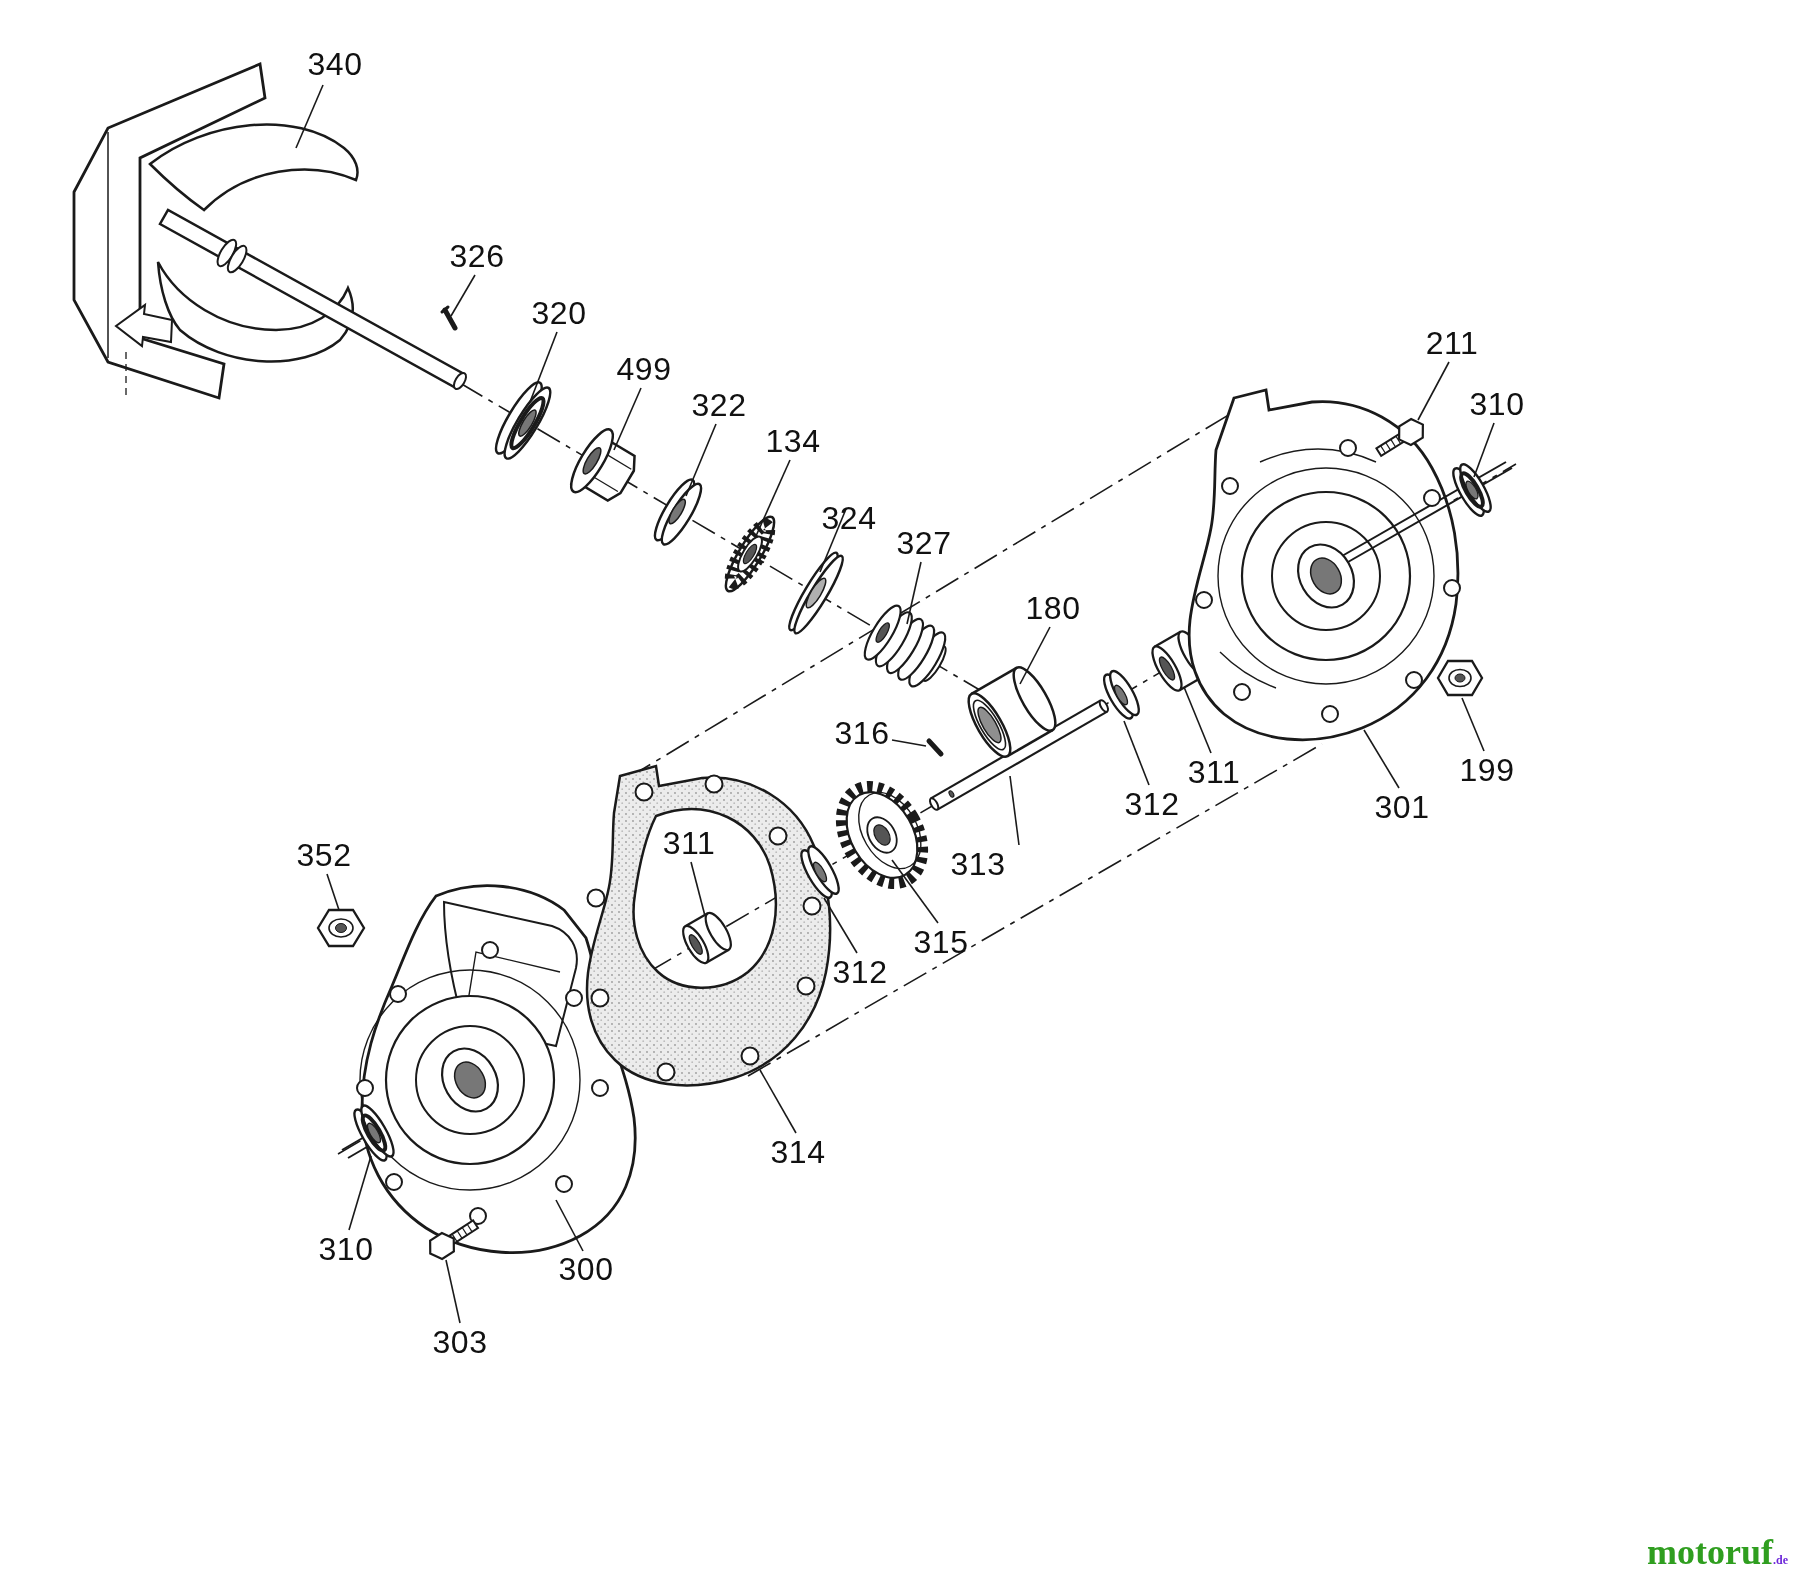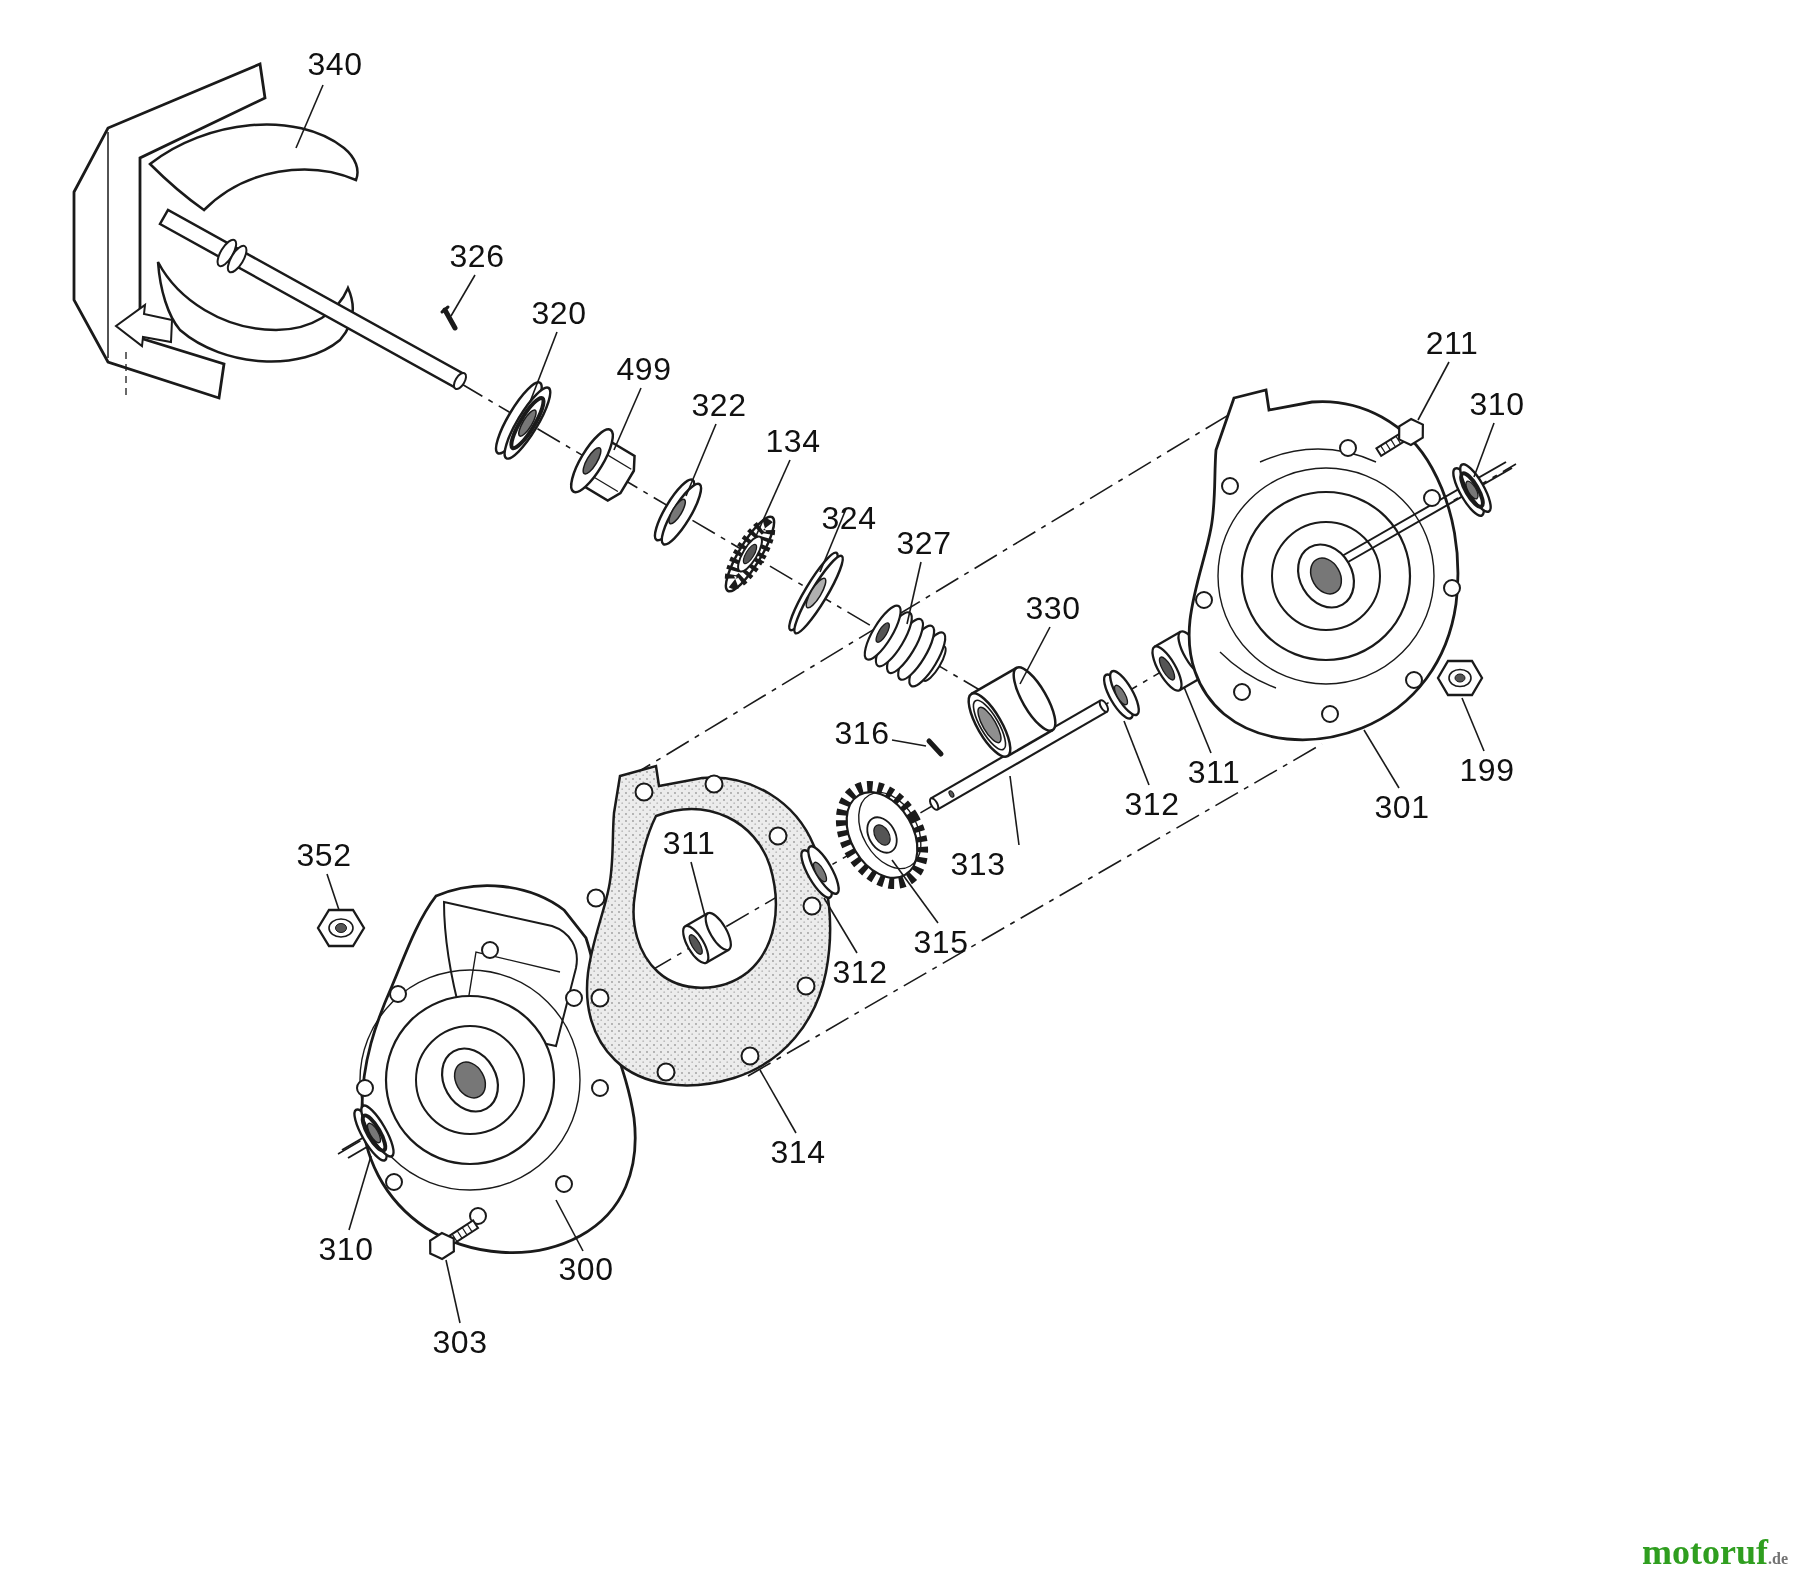--- a/index.html
+++ b/index.html
@@ -4,21 +4,21 @@
 <style>
   html,body{margin:0;padding:0;background:#fff;}
   .stage{position:relative;width:1800px;height:1587px;background:#ffffff;overflow:hidden;
          font-family:"Liberation Sans",sans-serif;margin-left:8px;}
   .stage svg{position:absolute;left:0;top:0;}
   .part-label{position:absolute;transform:translate(-50%,-50%);font-size:32px;color:#111;
               letter-spacing:.5px;white-space:nowrap;}
   .watermark{position:absolute;right:20px;bottom:14px;font-family:"Liberation Serif",serif;
              font-weight:bold;}
   .watermark .brand{font-size:36px;color:#2f9e1f;}
-  .watermark .tld{font-size:16px;color:#737373;}
+  .watermark .tld{font-size:12px;color:#6d28d9;}
 </style>
 </head>
 <body>
 
 <div class="stage">
 
 <svg width="1800" height="1587" viewBox="0 0 1800 1587">
   <defs>
     <pattern id="stip" width="7" height="7" patternUnits="userSpaceOnUse">
       <rect width="7" height="7" fill="#ececec"></rect>
@@ -302,21 +302,21 @@
 
 <div>
   <div class="part-label" style="left:327px;top:64px">340</div>
   <div class="part-label" style="left:469px;top:256px">326</div>
   <div class="part-label" style="left:551px;top:313px">320</div>
   <div class="part-label" style="left:636px;top:369px">499</div>
   <div class="part-label" style="left:711px;top:405px">322</div>
   <div class="part-label" style="left:785px;top:441px">134</div>
   <div class="part-label" style="left:841px;top:518px">324</div>
   <div class="part-label" style="left:916px;top:543px">327</div>
-  <div class="part-label" style="left:1045px;top:608px">330</div>
+  <div class="part-label" style="left:1045px;top:608px">180</div>
   <div class="part-label" style="left:854px;top:733px">316</div>
   <div class="part-label" style="left:1444px;top:343px">211</div>
   <div class="part-label" style="left:1489px;top:404px">310</div>
   <div class="part-label" style="left:1479px;top:770px">199</div>
   <div class="part-label" style="left:1394px;top:807px">301</div>
   <div class="part-label" style="left:1206px;top:772px">311</div>
   <div class="part-label" style="left:1144px;top:804px">312</div>
   <div class="part-label" style="left:970px;top:864px">313</div>
   <div class="part-label" style="left:933px;top:942px">315</div>
   <div class="part-label" style="left:852px;top:972px">312</div>

